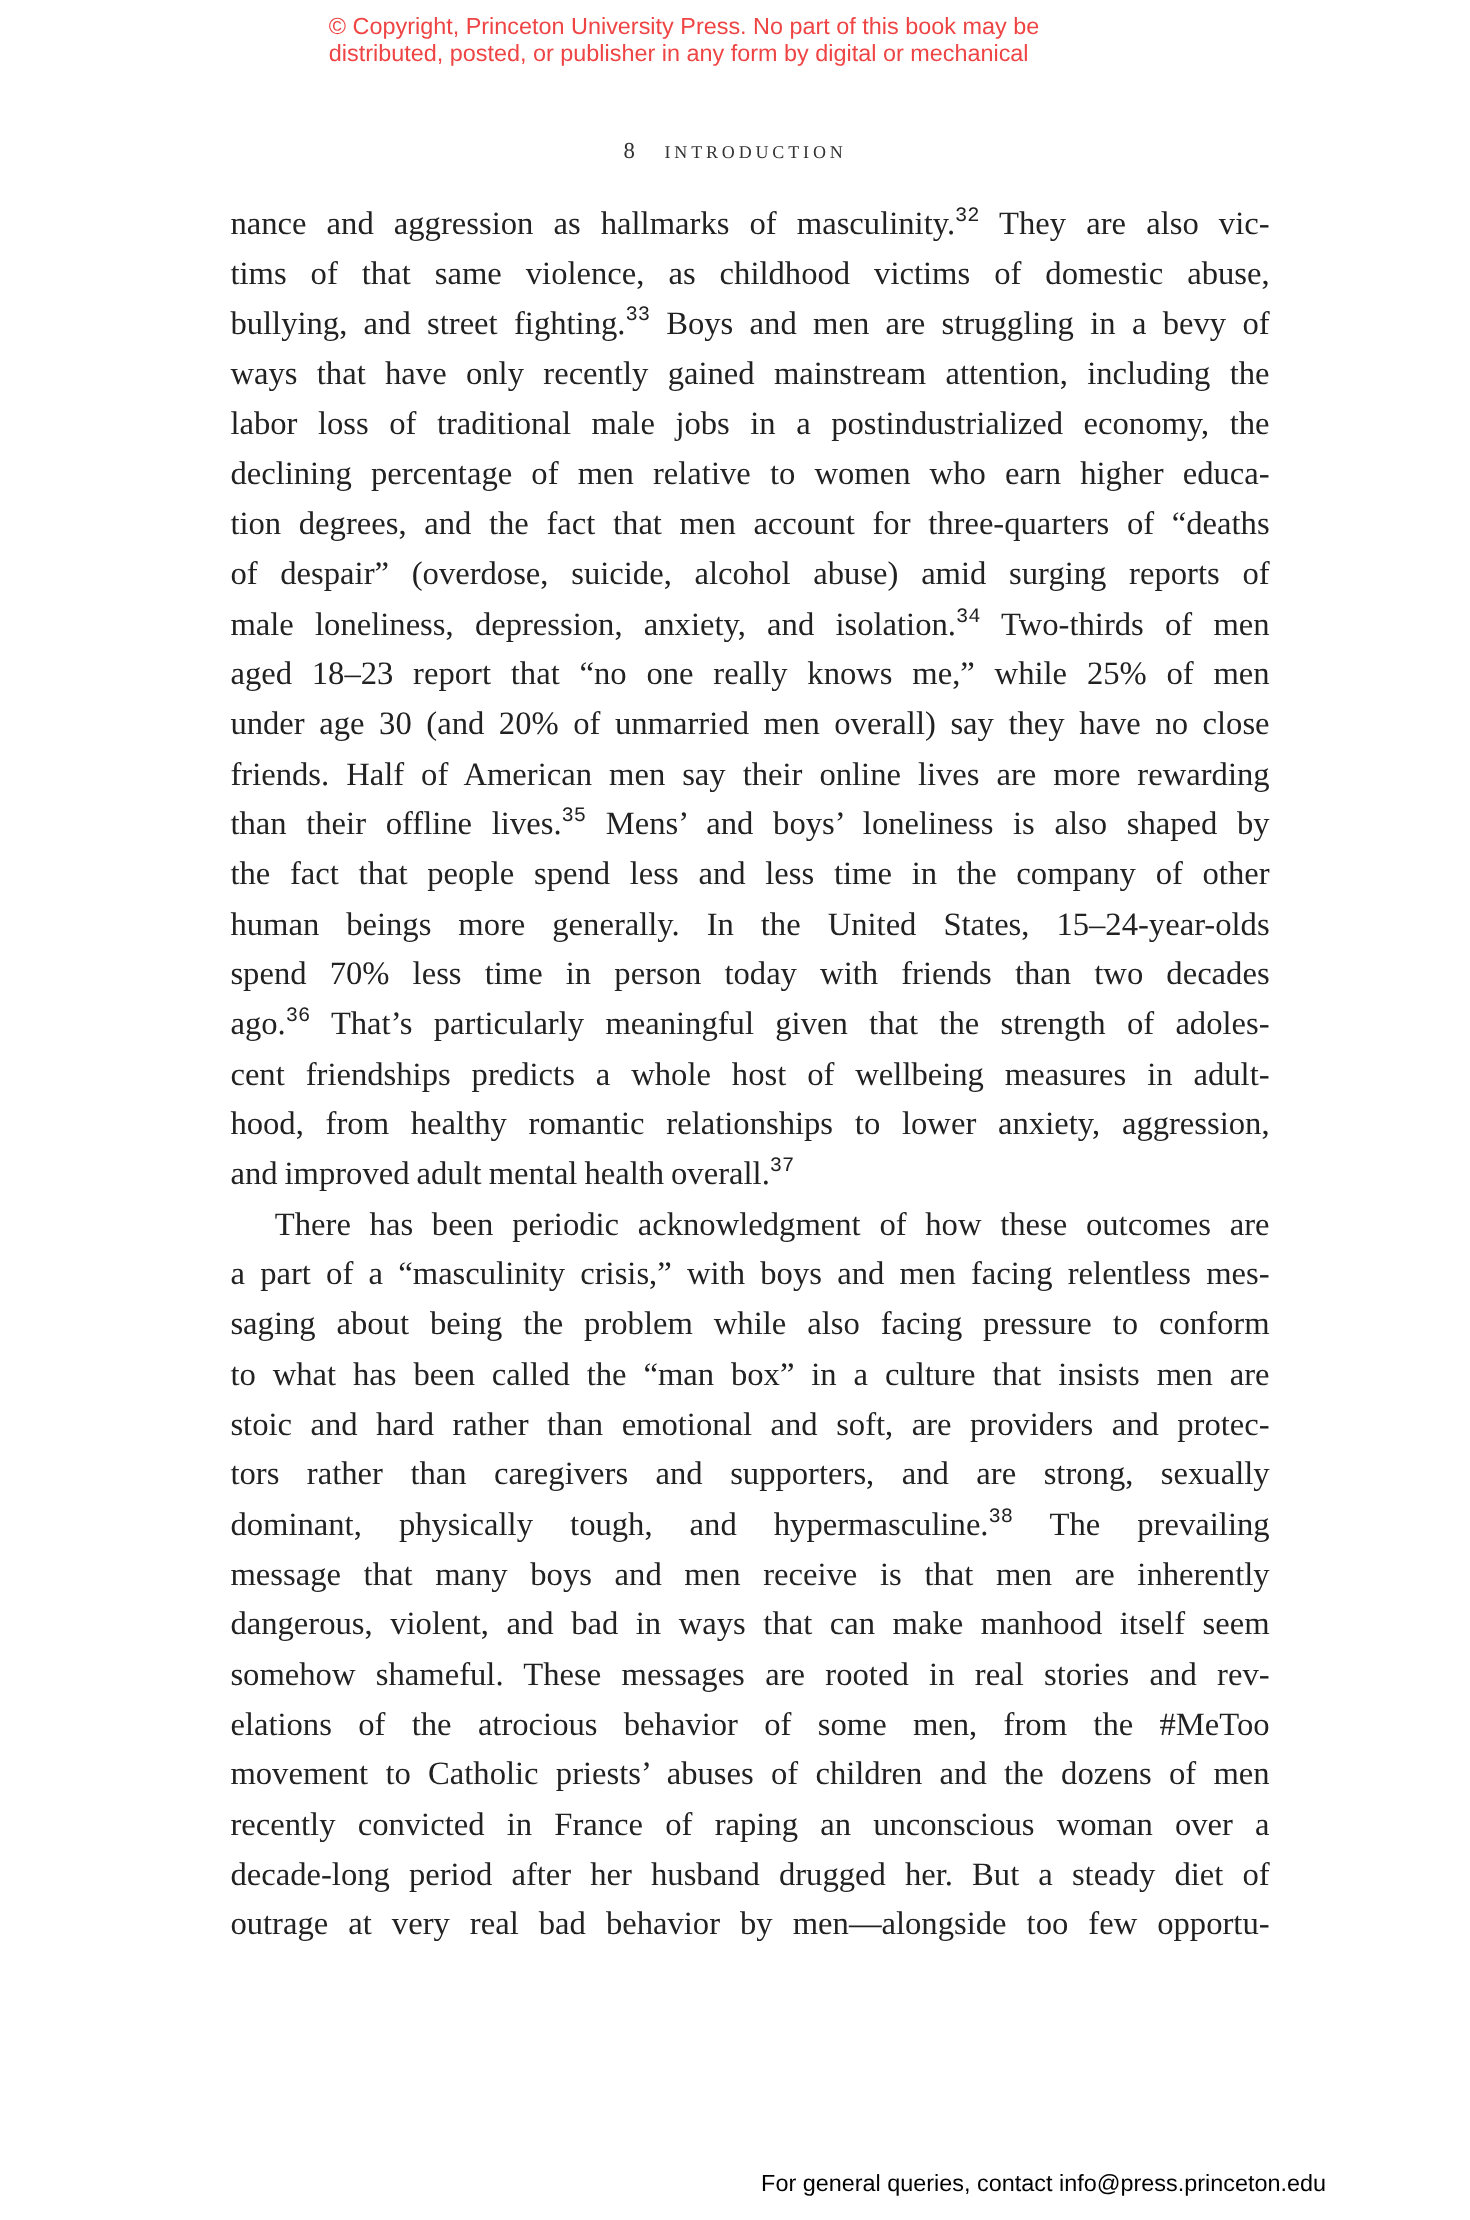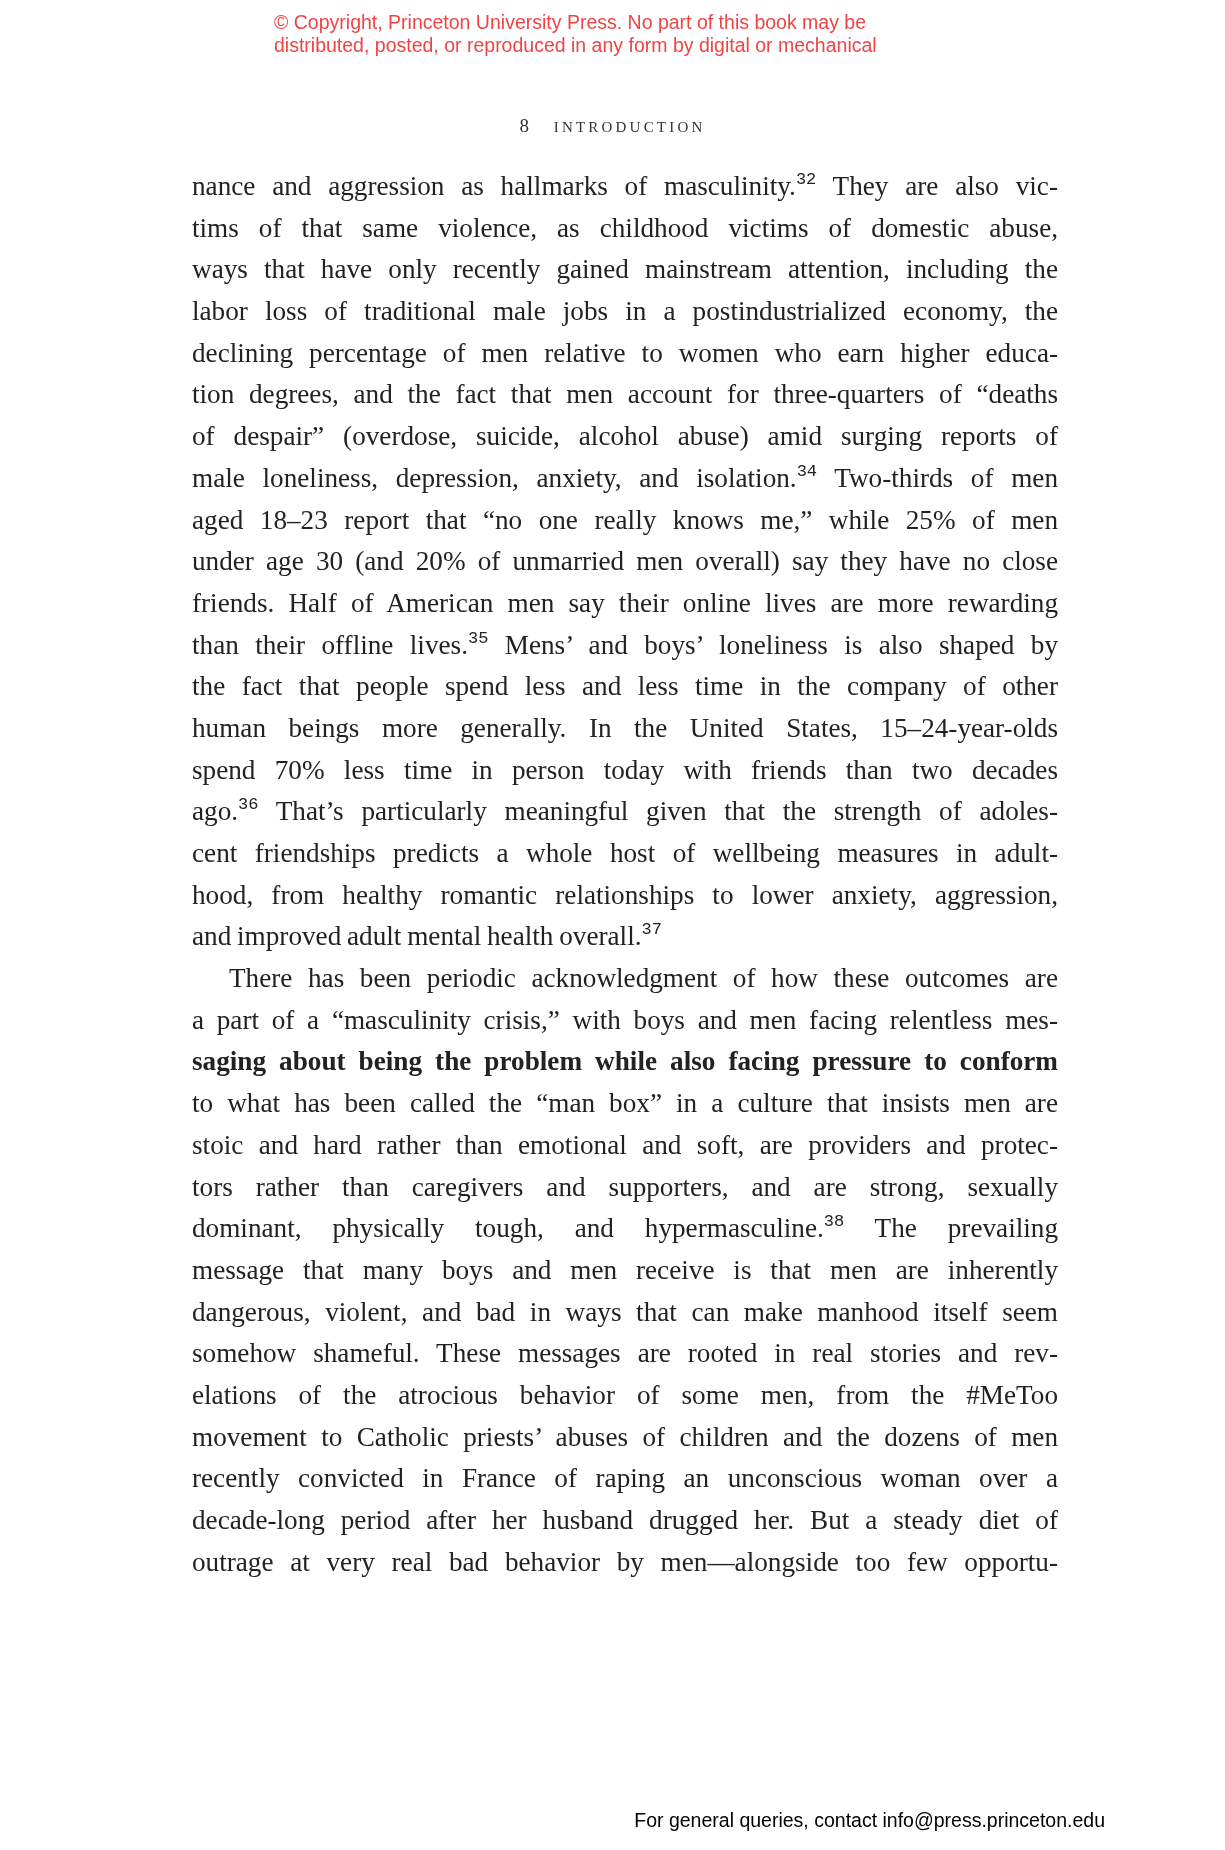--- a/index.html
+++ b/index.html
@@ -99,38 +99,41 @@
       font-size: 19.5px;
       color: #000000;
       line-height: 24px;
     }
   </style>
 </head>
 <body>
 
 <div class="copyright">
   <span class="cline">© Copyright, Princeton University Press. No part of this book may be</span>
-  <span class="cline">distributed, posted, or reproduced in any form by digital or mechanical</span>
+  <span class="cline">distributed, posted, or publisher in any form by digital or mechanical</span>
 </div>
 
 <div class="running-head">
   <span class="folio">8</span>
   <span class="section">INTRODUCTION</span>
 </div>
 
 <div class="body-text">
 
   <div class="paragraph">
     <span class="line">
         <span class="inner" style="display: block; height: 41.7px; overflow: visible;"><span>nance and aggression as hallmarks of masculinity.</span><sup>32</sup><span> They are also vic-</span></span>
       </span>
     <span class="line">
         <span class="inner" style="display: block; height: 41.7px; overflow: visible;">tims of that same violence, as childhood victims of domestic abuse,</span>
       </span>
     <span class="line">
+        <span class="inner" style="display: block; height: 41.7px; overflow: visible;"><span>bullying, and street fighting.</span><sup>33</sup><span> Boys and men are struggling in a bevy of</span></span>
+      </span>
+    <span class="line">
         <span class="inner" style="display: block; height: 41.7px; overflow: visible;">ways that have only recently gained mainstream attention, including the</span>
       </span>
     <span class="line">
         <span class="inner" style="display: block; height: 41.7px; overflow: visible;">labor loss of traditional male jobs in a postindustrialized economy, the</span>
       </span>
     <span class="line">
         <span class="inner" style="display: block; height: 41.7px; overflow: visible;">declining percentage of men relative to women who earn higher educa-</span>
       </span>
     <span class="line">
         <span class="inner" style="display: block; height: 41.7px; overflow: visible;">tion degrees, and the fact that men account for three-quarters of “deaths</span>
@@ -177,21 +180,21 @@
   </div>
 
   <div class="paragraph">
     <span class="line indent">
         <span class="inner" style="display: block; height: 41.7px; overflow: visible;">There has been periodic acknowledgment of how these outcomes are</span>
       </span>
     <span class="line">
         <span class="inner" style="display: block; height: 41.7px; overflow: visible;">a part of a “masculinity crisis,” with boys and men facing relentless mes-</span>
       </span>
     <span class="line">
-        <span class="inner" style="display: block; height: 41.7px; overflow: visible; font-weight: bold;">saging about being the problem while also facing pressure to conform</span>
+        <span class="inner" style="display: block; height: 41.7px; overflow: visible;">saging about being the problem while also facing pressure to conform</span>
       </span>
     <span class="line">
         <span class="inner" style="display: block; height: 41.7px; overflow: visible;">to what has been called the “man box” in a culture that insists men are</span>
       </span>
     <span class="line">
         <span class="inner" style="display: block; height: 41.7px; overflow: visible;">stoic and hard rather than emotional and soft, are providers and protec-</span>
       </span>
     <span class="line">
         <span class="inner" style="display: block; height: 41.7px; overflow: visible;">tors rather than caregivers and supporters, and are strong, sexually</span>
       </span>

